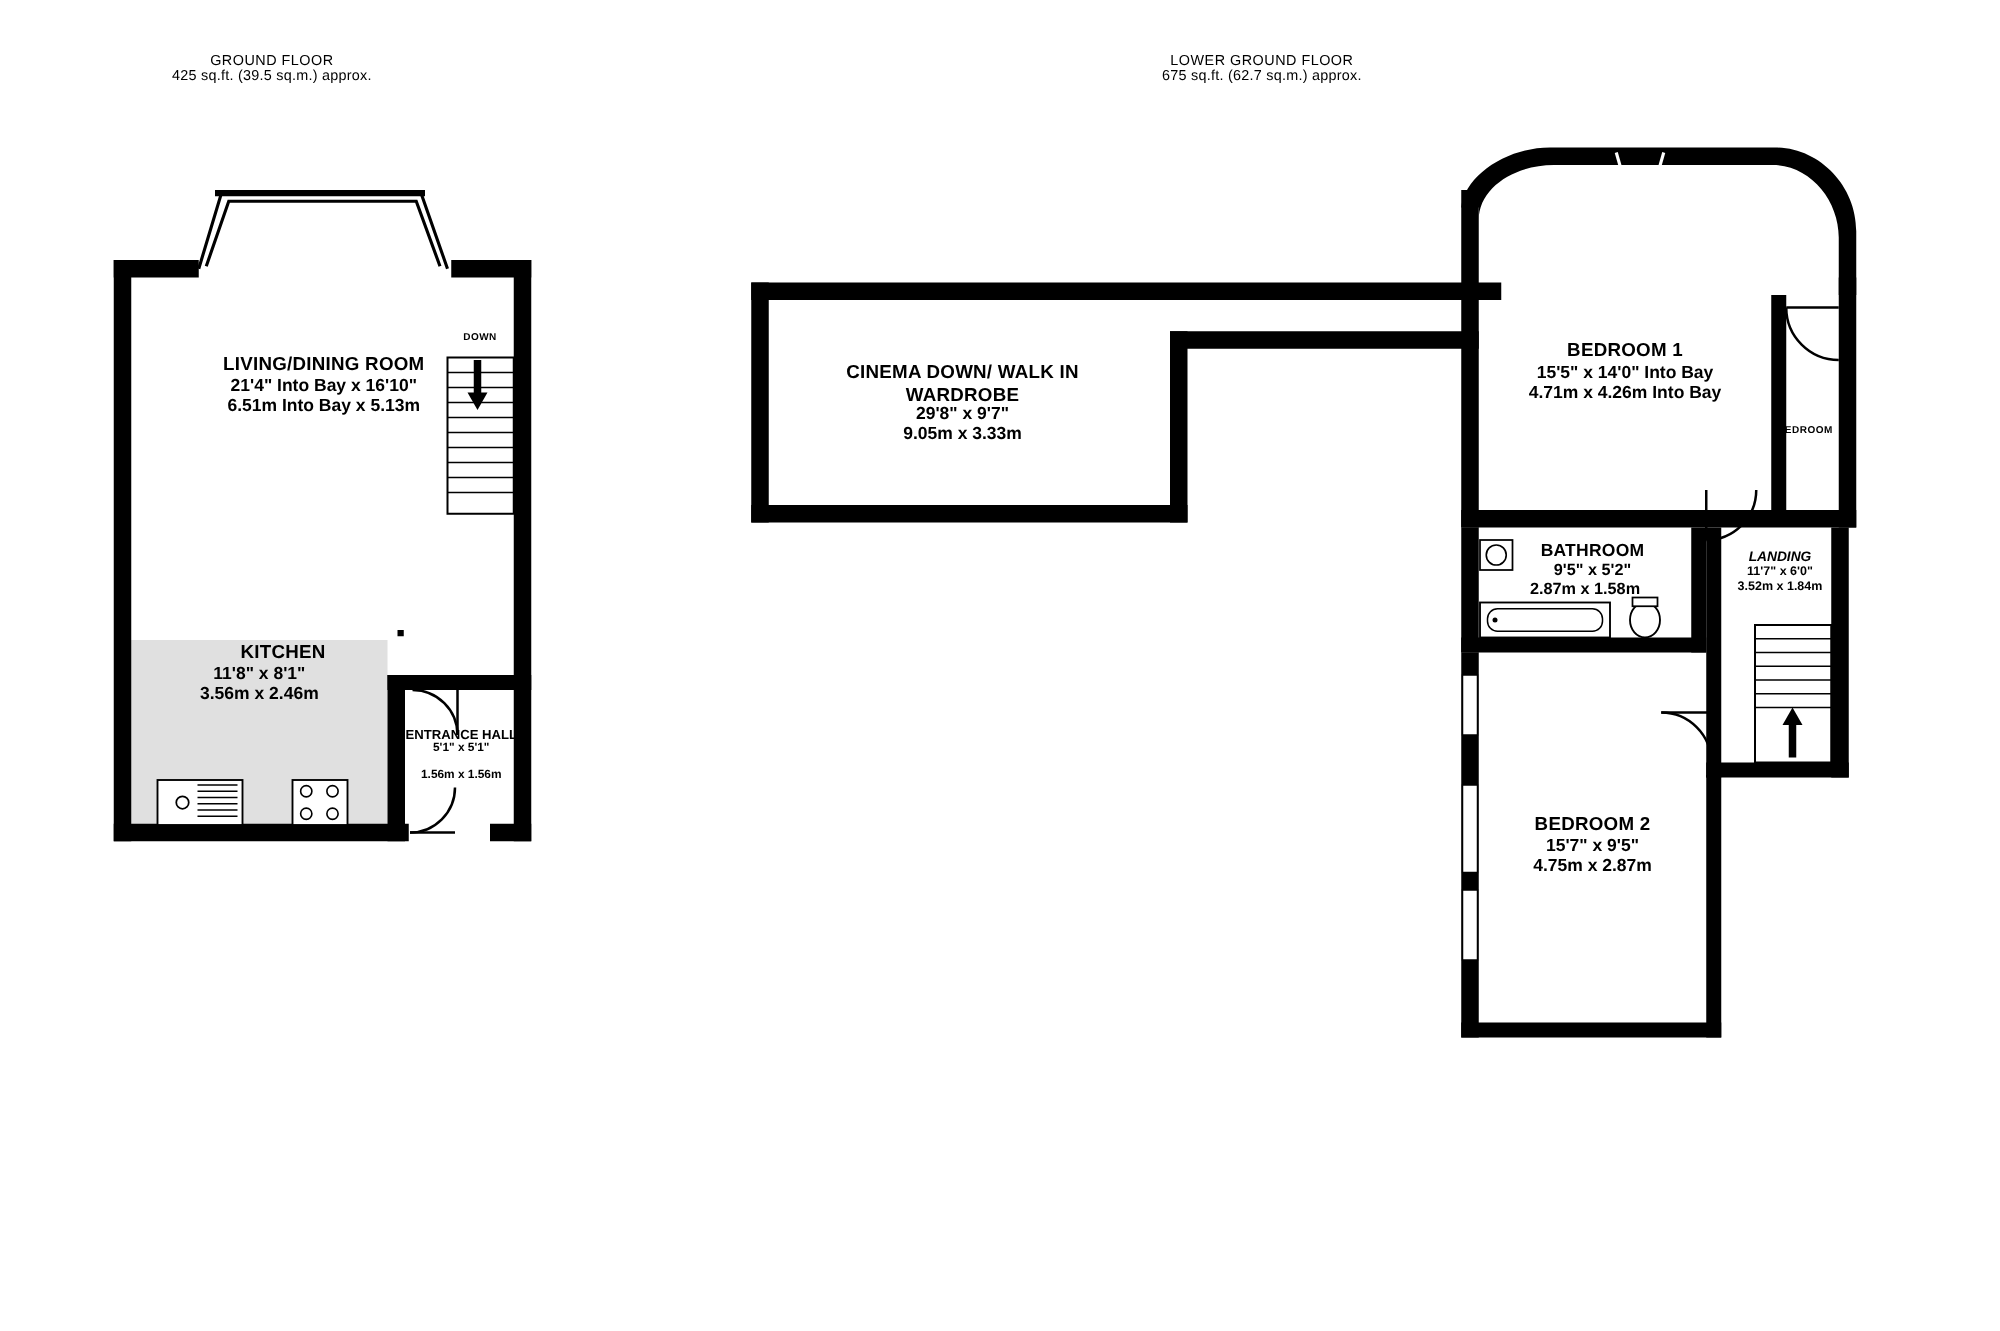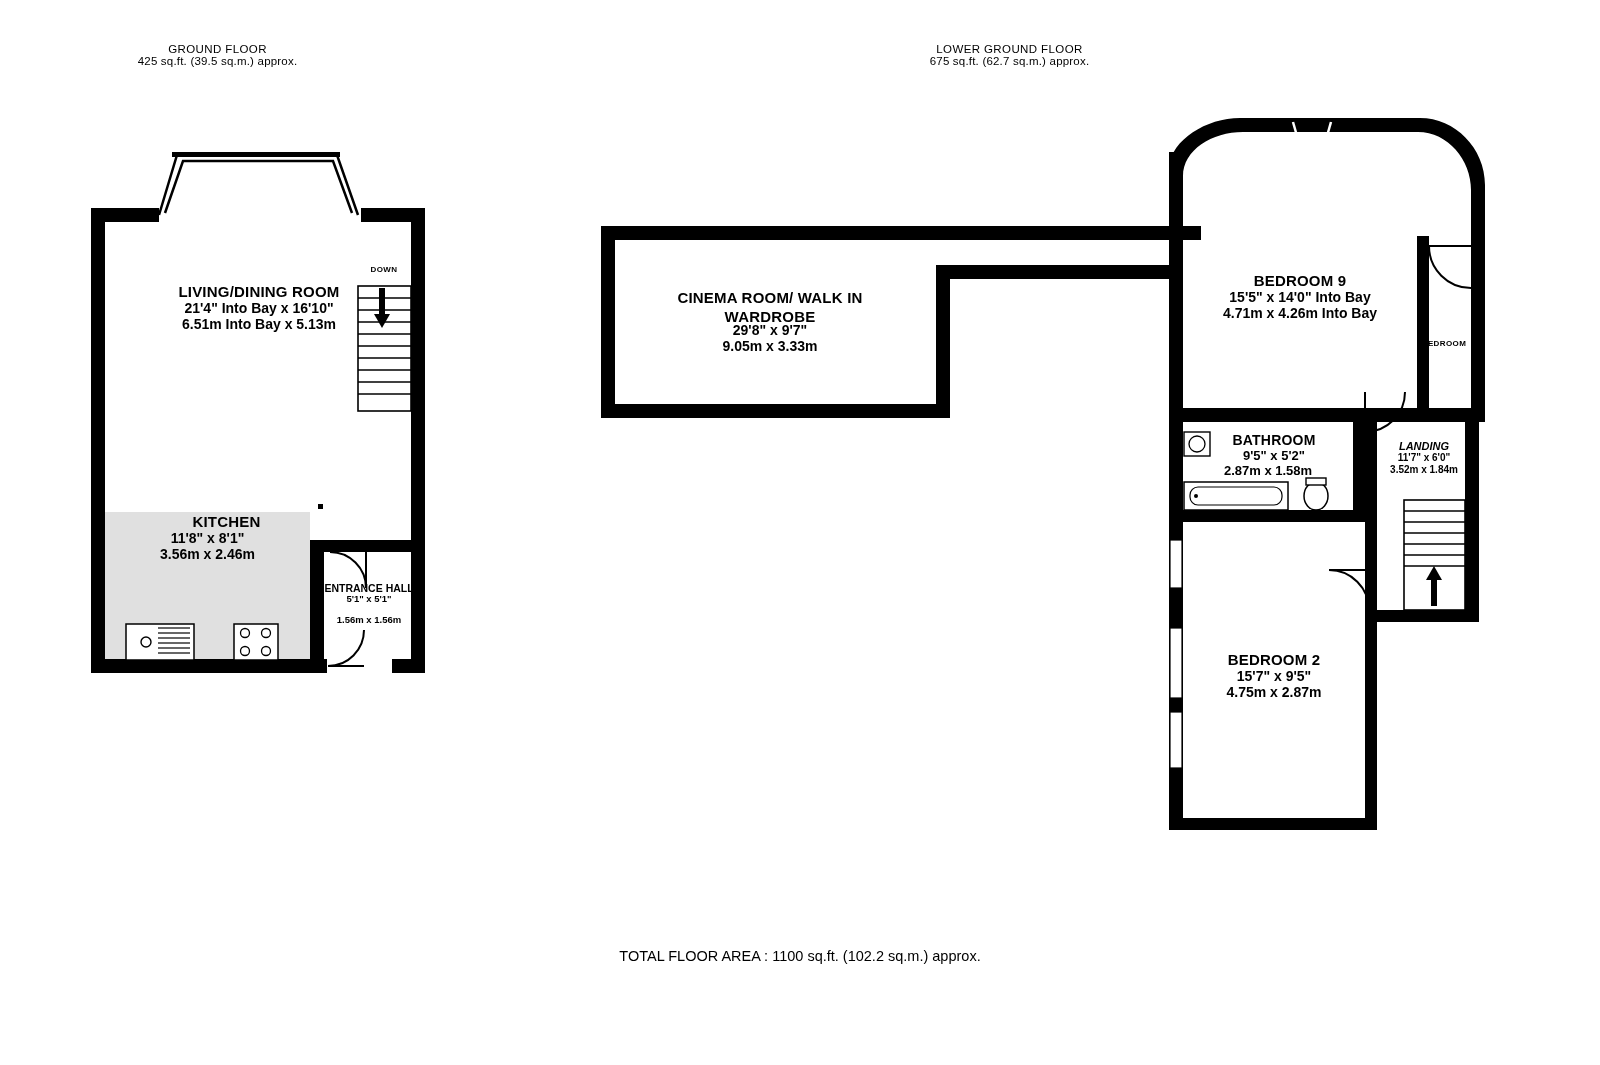--- a/index.html
+++ b/index.html
@@ -263,38 +263,37 @@
   <div class="label room-name" style="left:105px; top:513px; width:243px;">KITCHEN</div>
   <div class="label room-dims" style="left:105px; top:530px; width:205px;">11'8"  x 8'1"</div>
   <div class="label room-dims" style="left:105px; top:546px; width:205px;">3.56m  x 2.46m</div>
 
   <div class="label room-small-name" style="left:319px; top:582px; width:100px;">ENTRANCE HALL</div>
   <div class="label room-small-dims" style="left:319px; top:593px; width:100px;">5'1"  x 5'1"</div>
   <div class="label room-small-dims" style="left:319px; top:602px; width:100px;margin-top:12px;">1.56m  x 1.56m</div>
 
   <div class="label tiny-label" style="left:352px; top:265px; width:64px;">DOWN</div>
 
-  <div class="label room-name" style="left:650px; top:289px; width:240px;">CINEMA ROOM/ WALK IN WARDROBE</div>
+  <div class="label room-name" style="left:650px; top:289px; width:240px;">CINEMA DOWN/ WALK IN WARDROBE</div>
   <div class="label room-dims" style="left:650px; top:322px; width:240px;">29'8"  x 9'7"</div>
   <div class="label room-dims" style="left:650px; top:338px; width:240px;">9.05m  x 3.33m</div>
 
-  <div class="label room-name" style="left:1192px; top:272px; width:216px;">BEDROOM 9</div>
+  <div class="label room-name" style="left:1192px; top:272px; width:216px;">BEDROOM 1</div>
   <div class="label room-dims" style="left:1192px; top:289px; width:216px;">15'5"  x 14'0" Into Bay</div>
   <div class="label room-dims" style="left:1192px; top:305px; width:216px;">4.71m  x 4.26m Into Bay</div>
 
   <div class="label tiny-label" style="left:1414px; top:339px; width:60px;">BEDROOM</div>
 
   <div class="label room-name" style="left:1204px; top:432px; width:140px; font-size:14px;">BATHROOM</div>
   <div class="label room-dims" style="left:1204px; top:448px; width:140px; font-size:13px;">9'5"  x 5'2"</div>
   <div class="label room-dims" style="left:1198px; top:463px; width:140px; font-size:13px;">2.87m  x 1.58m</div>
 
   <div class="label room-small-name" style="left:1372px; top:440px; width:104px; font-size:11px;font-style:italic;">LANDING</div>
   <div class="label room-small-dims" style="left:1372px; top:452px; width:104px; font-size:10px;">11'7"  x 6'0"</div>
   <div class="label room-small-dims" style="left:1372px; top:464px; width:104px; font-size:10px;">3.52m  x 1.84m</div>
 
   <div class="label tiny-label" style="left:1404px; top:614px; width:62px;">UP</div>
 
   <div class="label room-name" style="left:1190px; top:651px; width:168px;">BEDROOM 2</div>
   <div class="label room-dims" style="left:1190px; top:668px; width:168px;">15'7"  x 9'5"</div>
   <div class="label room-dims" style="left:1190px; top:684px; width:168px;">4.75m  x 2.87m</div>
 
-  <div class="footer-main" style="top:948px;">TOTAL FLOOR AREA : 1100 sq.ft. (102.2 sq.m.) approx.</div>
 </div>
 
 </body></html>

